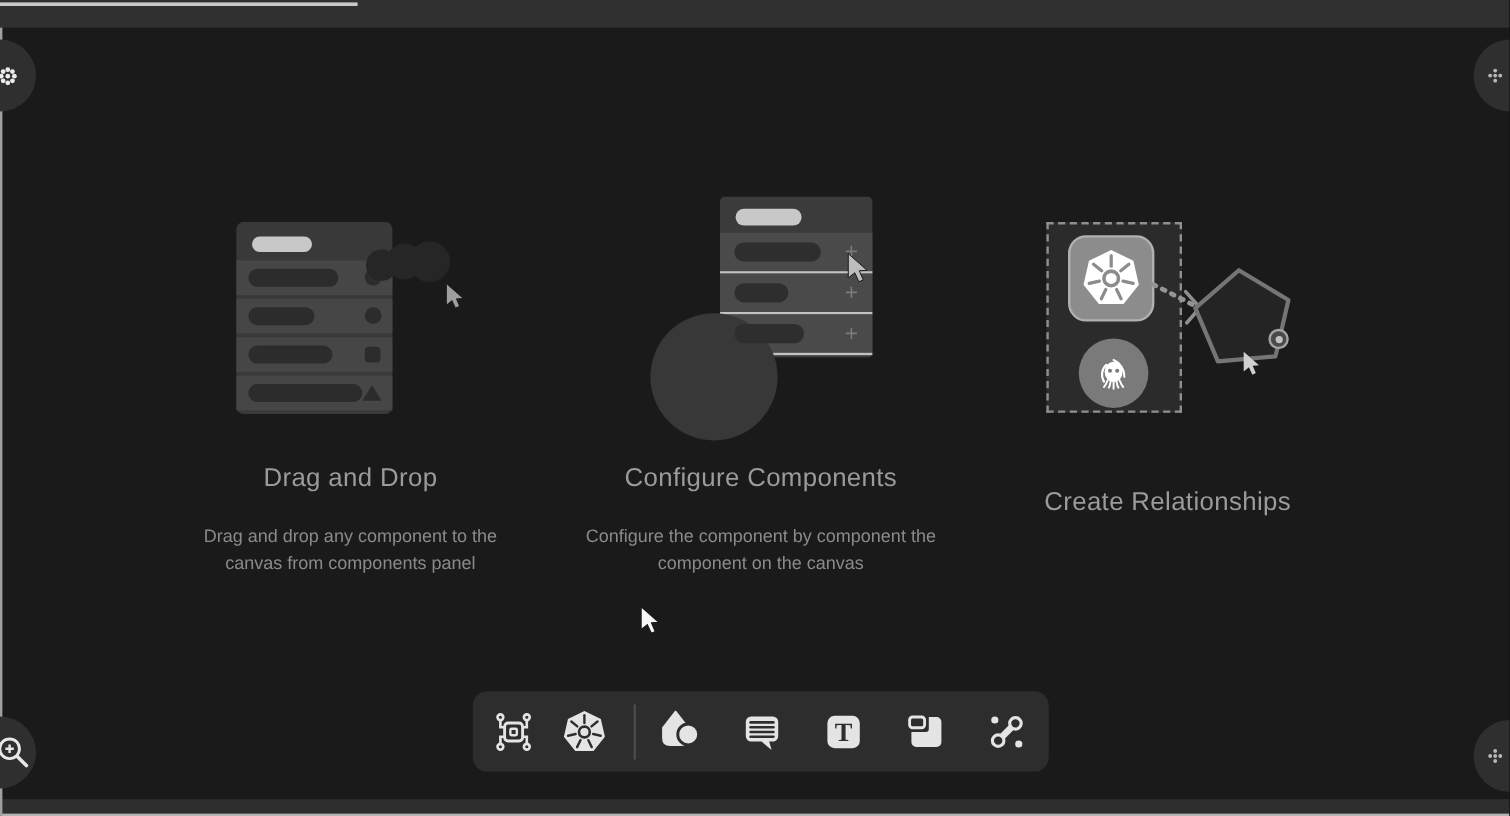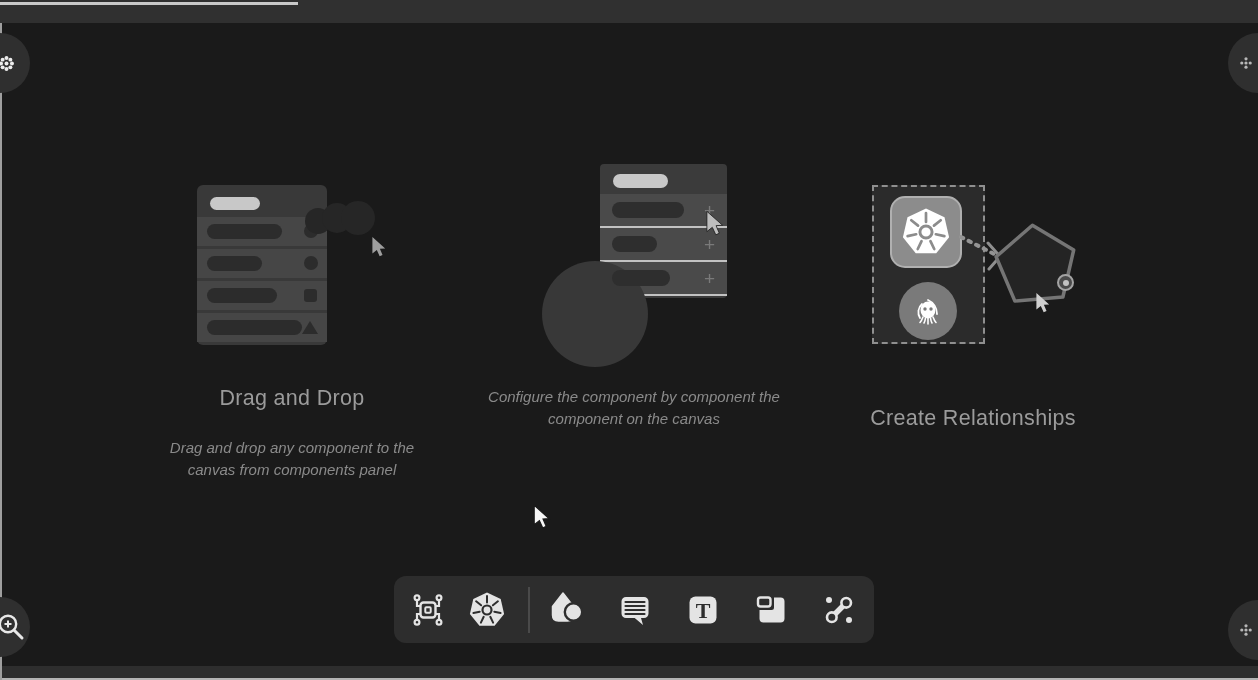--- a/index.html
+++ b/index.html
@@ -10,21 +10,21 @@
   
   .top-bar{position:absolute;left:0;top:0;width:1258px;height:23px;background:#303030;}
   .top-progress{position:absolute;left:0;top:2px;width:298px;height:3px;background:#c9c9c9;}
   .bottom-bar{position:absolute;left:0;top:666px;width:1258px;height:12px;background:#2e2e2e;}
   .bottom-edge{position:absolute;left:0;top:678px;width:1258px;height:2px;background:#b4b4b4;}
   .left-edge{position:absolute;left:0;top:23px;width:2px;height:657px;background:#9f9f9f;}
 
   
   .card{position:absolute;width:360px;text-align:center;color:#9b9b9b;}
   .card h2{margin:0 0 26px 0;font-size:21.5px;font-weight:500;letter-spacing:.3px;color:#9b9b9b;}
-  .card p{margin:0 auto;font-size:15px;line-height:22px;color:#8a8a8a;font-weight:400;font-style:italic;}
+  .card p{margin:0 auto;font-size:15px;line-height:22px;color:#8a8a8a;font-weight:400;}
   #card-1{left:112px;top:386px;} #card-1 p{width:280px;}
   #card-2{left:454px;top:386px;} #card-2 p{width:306px;}
   #card-3{left:793px;top:406px;} #card-3 p{width:230px;}
 
   
   .panel1{position:absolute;left:197px;top:185px;width:130px;height:160px;background:#393939;border-radius:6px;}
   .panel1 .hdr-pill{position:absolute;left:13px;top:12px;width:50px;height:13px;border-radius:7px;background:#c8c8c8;}
   .p1row{position:absolute;left:0;width:130px;height:29px;background:#464646;}
   .p1row .pill{position:absolute;left:10px;top:7px;height:15px;border-radius:8px;background:#2c2c2c;}
   .p1row .dot{position:absolute;right:9px;top:7px;width:14px;height:14px;border-radius:50%;background:#2c2c2c;}
@@ -162,20 +162,21 @@
     </div>
   <svg class="cursor" style="left:1033px;top:292px;z-index:4" width="20" height="22" viewBox="0 0 14 20">
     <path d="M1,1 L1,16 L5,12.8 L7.6,18.4 L10.2,17.2 L7.8,11.6 L12.6,11.3 Z" fill="#d0d0d0"></path>
   </svg>
 
   <div class="card" id="card-1">
     <h2>Drag and Drop</h2>
     <p>Drag and drop any component to the canvas from components panel</p>
   </div>
   <div class="card" id="card-2">
+    <h2>Configure Components</h2>
     <p>Configure the component by component the component on the canvas</p>
   </div>
   <div class="card" id="card-3">
     <h2>Create Relationships</h2>
   </div>
 
   <div class="dock">
     <div class="tool">
       <svg width="40" height="40" viewBox="0 0 40 40">
         <rect x="12.5" y="12.5" width="15" height="15" rx="3" fill="none" stroke="#e4e4e4" stroke-width="2.4"></rect>

